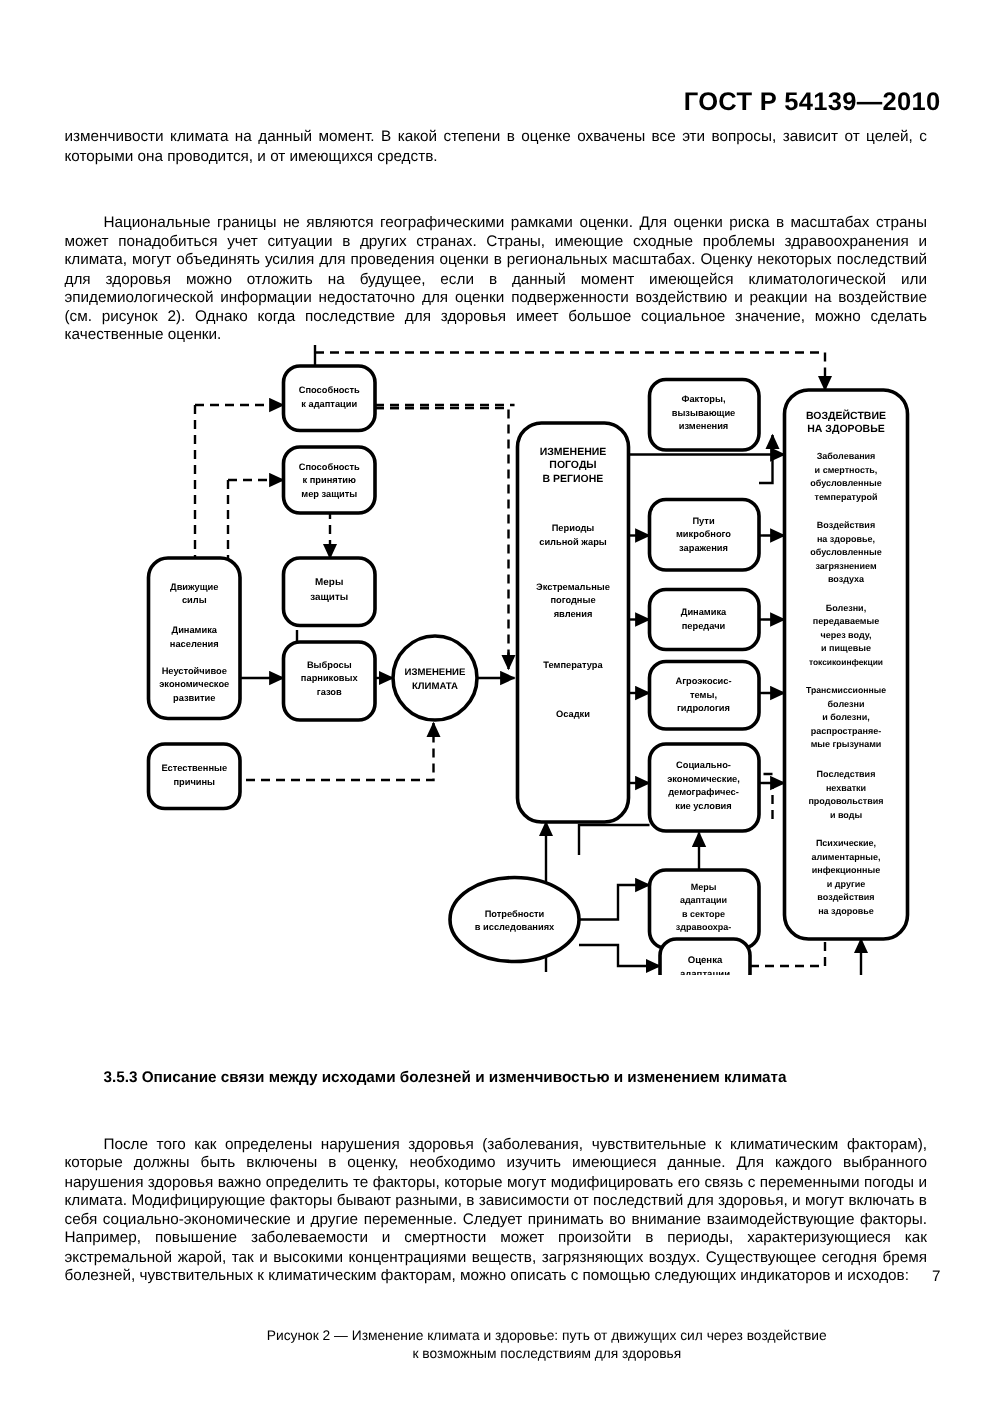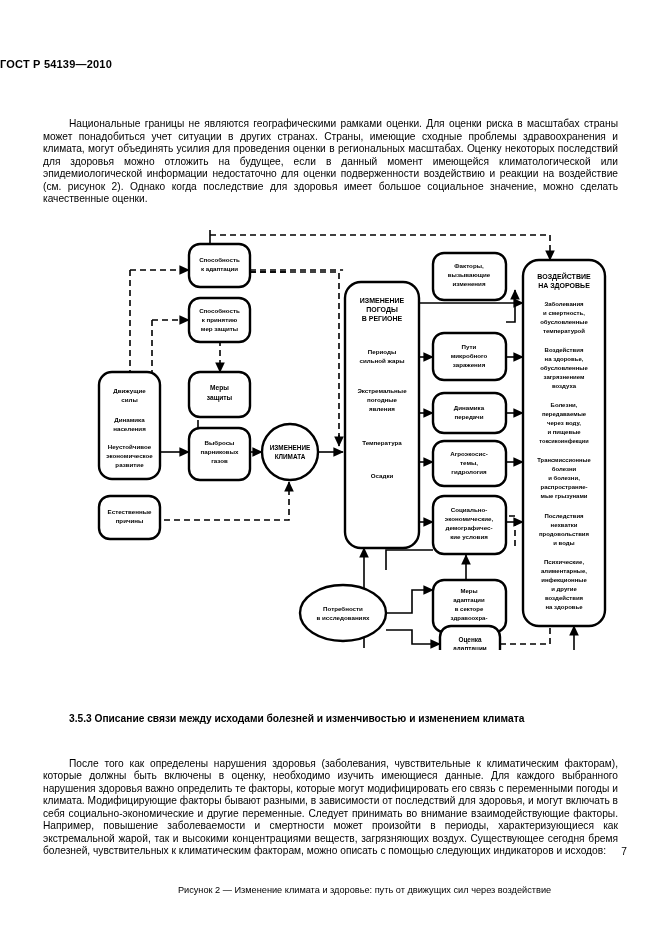--- a/index.html
+++ b/index.html
@@ -5,21 +5,21 @@
   html,body{margin:0;padding:0;background:#fff;}
   body{
     width:661px;height:935px;position:relative;overflow:hidden;
     font-family:"Liberation Sans", sans-serif;color:#000;
   }
   .page{position:absolute;inset:0;}
 
   
   .std-header{
     position:absolute;left:0;right:34px;top:58px;
-    font-size:11px;font-weight:bold;letter-spacing:.2px;
+    text-align:right;font-size:17px;font-weight:bold;letter-spacing:.2px;
   }
 
   
   .body-col{position:absolute;left:43px;width:575px;}
   .ptext{
     font-size:10.2px;line-height:12.55px;text-align:justify;
     text-justify:inter-word;margin:0;
   }
   .ptext.indent{text-indent:26px;margin-top:32px;}
   .sec-head{
@@ -46,20 +46,21 @@
   .nl{font-family:"Liberation Sans", sans-serif;font-weight:bold;}
 </style>
 </head>
 <body>
 
 <div class="page">
 
   <div class="std-header">ГОСТ Р 54139—2010</div>
 
   <div class="body-col" id="para-top">
+    <p class="ptext">изменчивости климата на данный момент. В какой степени в оценке охвачены все эти вопросы, зависит от целей, с которыми она проводится, и от имеющихся средств.</p>
     <p class="ptext indent">Национальные границы не являются географическими рамками оценки. Для оценки риска в масштабах страны может понадобиться учет ситуации в других странах. Страны, имеющие сходные проблемы здравоохранения и климата, могут объединять усилия для проведения оценки в региональных масштабах. Оценку некоторых последствий для здоровья можно отложить на будущее, если в данный момент имеющейся климатологической или эпидемиологической информации недостаточно для оценки подверженности воздействию и реакции на воздействие (см. рисунок 2). Однако когда последствие для здоровья имеет большое социальное значение, можно сделать качественные оценки.</p>
   </div>
 
   <div class="figure-wrap">
     <svg class="diagram" width="661" height="420" viewBox="0 0 661 420">
       <defs>
         <marker id="ah" markerWidth="7" markerHeight="7" refX="6" refY="3" orient="auto">
           <path d="M0,0 L6.5,3 L0,6 z" fill="#000"></path>
         </marker>
       </defs>
@@ -291,20 +292,21 @@
         <text class="nl" x="530" y="343" text-anchor="middle" font-size="6">алиментарные,</text>
         <text class="nl" x="530" y="352" text-anchor="middle" font-size="6">инфекционные</text>
         <text class="nl" x="530" y="361" text-anchor="middle" font-size="6">и другие</text>
         <text class="nl" x="530" y="370" text-anchor="middle" font-size="6">воздействия</text>
         <text class="nl" x="530" y="379" text-anchor="middle" font-size="6">на здоровье</text>
       </g>
     </svg>
 
     <div class="cap">
       <div>Рисунок 2 — Изменение климата и здоровье: путь от движущих сил через воздействие</div>
+      <div>к возможным последствиям для здоровья</div>
     </div>
   </div>
 
   <div class="body-col" id="para-bottom">
     <p class="sec-head">3.5.3 Описание связи между исходами болезней и изменчивостью и изменением климата</p>
     <p class="ptext indent">После того как определены нарушения здоровья (заболевания, чувствительные к климатическим факторам), которые должны быть включены в оценку, необходимо изучить имеющиеся данные. Для каждого выбранного нарушения здоровья важно определить те факторы, которые могут модифицировать его связь с переменными погоды и климата. Модифицирующие факторы бывают разными, в зависимости от последствий для здоровья, и могут включать в себя социально-экономические и другие переменные. Следует принимать во внимание взаимодействующие факторы. Например, повышение заболеваемости и смертности может произойти в периоды, характеризующиеся как экстремальной жарой, так и высокими концентрациями веществ, загрязняющих воздух. Существующее сегодня бремя болезней, чувствительных к климатическим факторам, можно описать с помощью следующих индикаторов и исходов:</p>
   </div>
 
   <div class="pagenum">7</div>
 </div>

